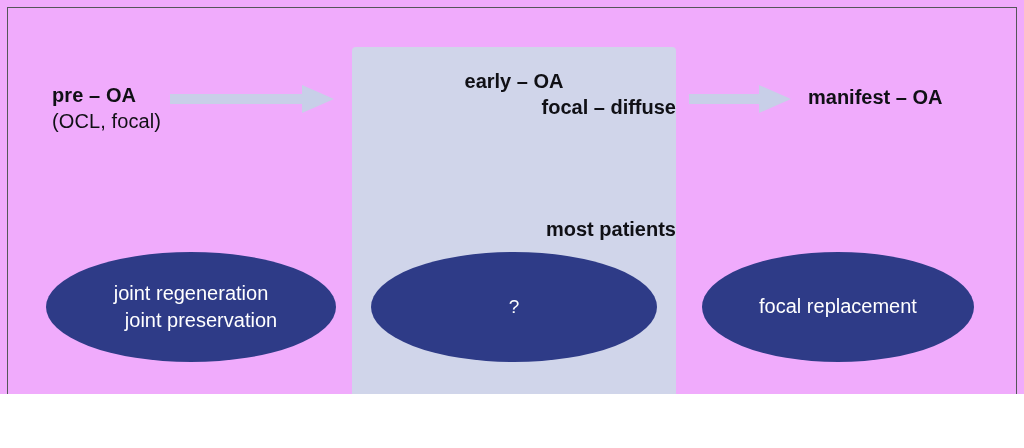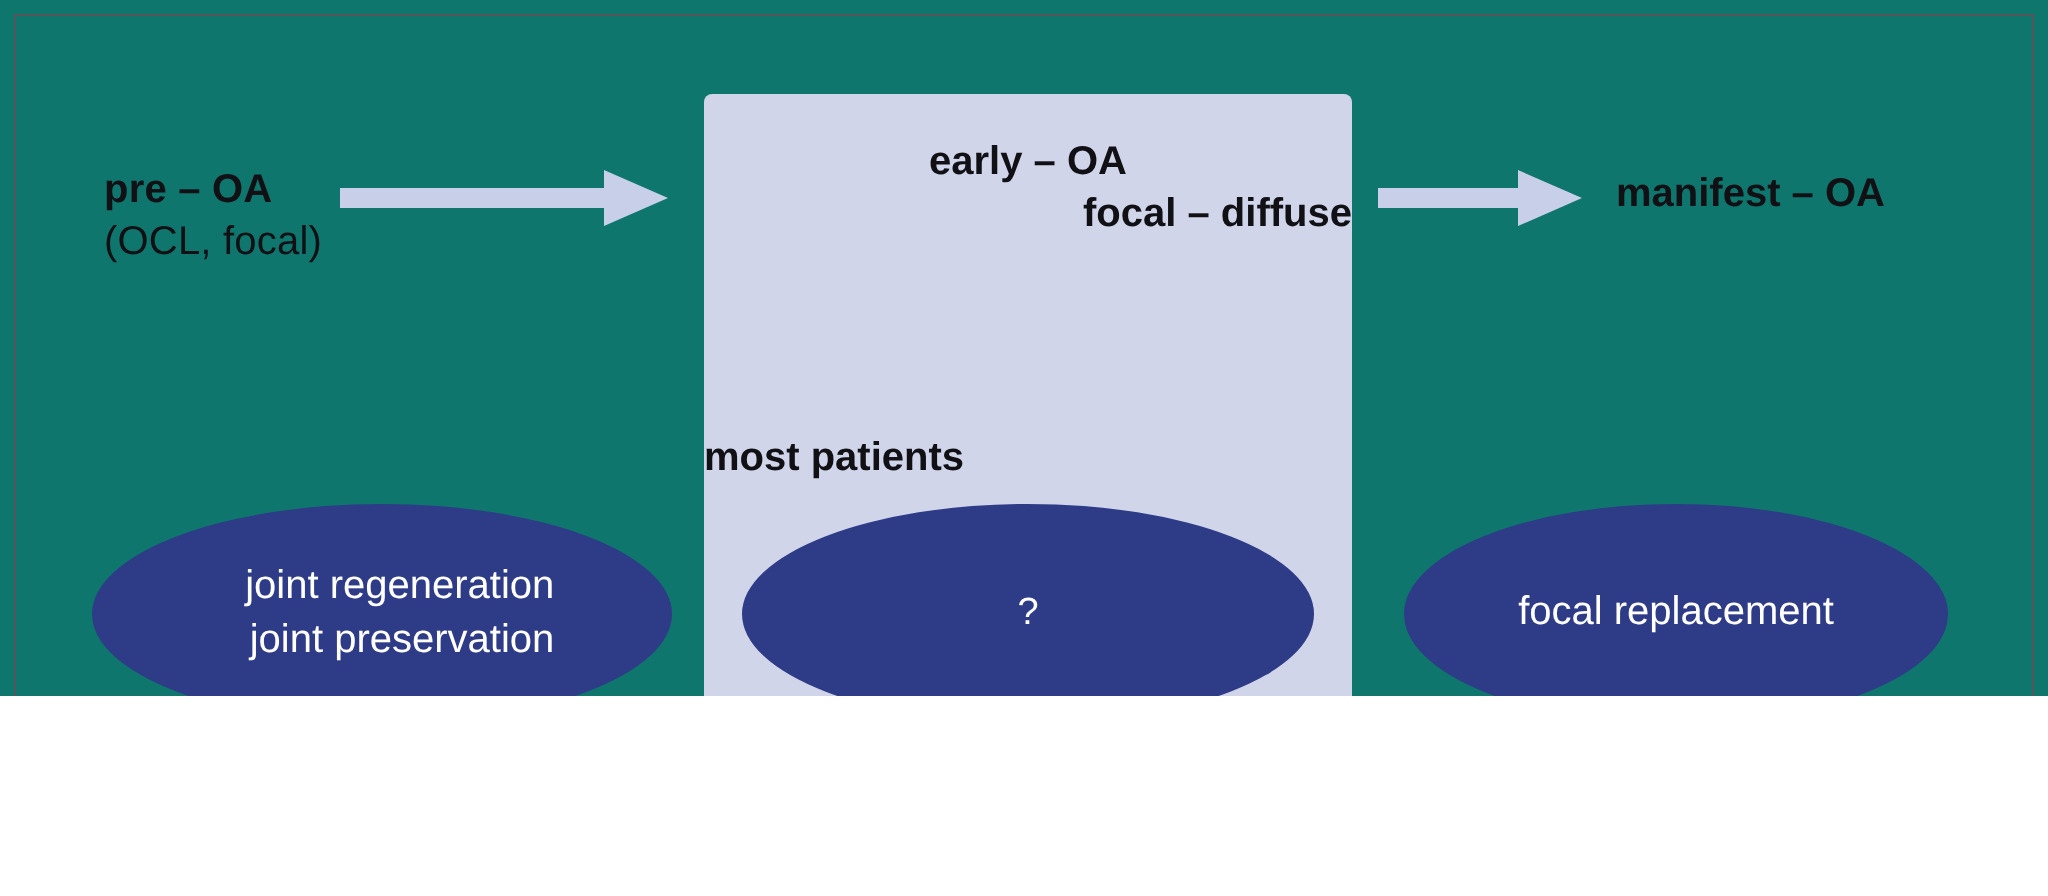--- a/index.html
+++ b/index.html
@@ -7,22 +7,22 @@
     margin: 0;
     padding: 0;
     background: #ffffff;
   }
   body {
     font-family: "Liberation Sans", sans-serif;
   }
   #figure {
     position: relative;
     width: 1024px;
-    height: 348px;
-    background: #0f766e;
+    height: 394px;
+    background: #f0abfc;
     box-sizing: border-box;
     overflow: hidden;
   }
   
   .frame {
     position: absolute;
     left: 7px;
     top: 7px;
     width: 1010px;
     height: 434px;
@@ -71,21 +71,21 @@
     text-align: center;
     font-size: 20px;
     white-space: normal;
   }
   .stage-early .line2 { display: block; text-align: right; }
 
   .most-patients {
     left: 352px;
     top: 216px;
     width: 324px;
-    text-align: left;
+    text-align: right;
     font-size: 20px;
   }
 
   .stage-manifest {
     left: 808px;
     top: 84px;
     font-size: 20px;
   }
 
   
@@ -109,21 +109,20 @@
     color: #ffffff;
     font-size: 20px;
     font-weight: normal;
     line-height: 1.36;
   }
   .ellipse-left {
     left: 46px;
     top: 252px;
     width: 290px;
     height: 110px;
-    text-align: right;
   }
   .ellipse-center {
     left: 371px;
     top: 252px;
     width: 286px;
     height: 110px;
     font-size: 19px;
   }
   .ellipse-right {
     left: 702px;

